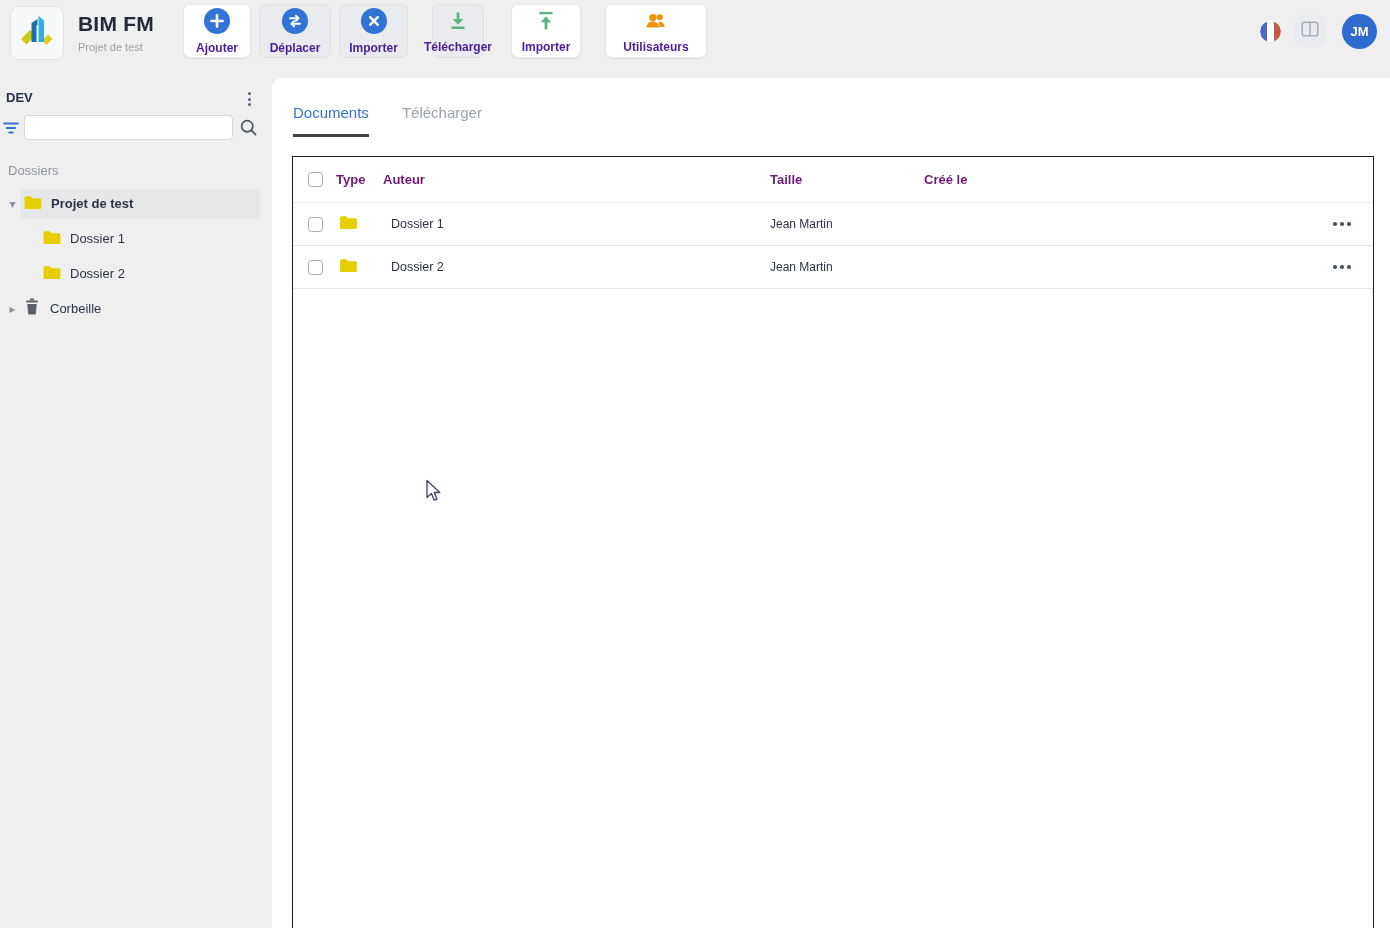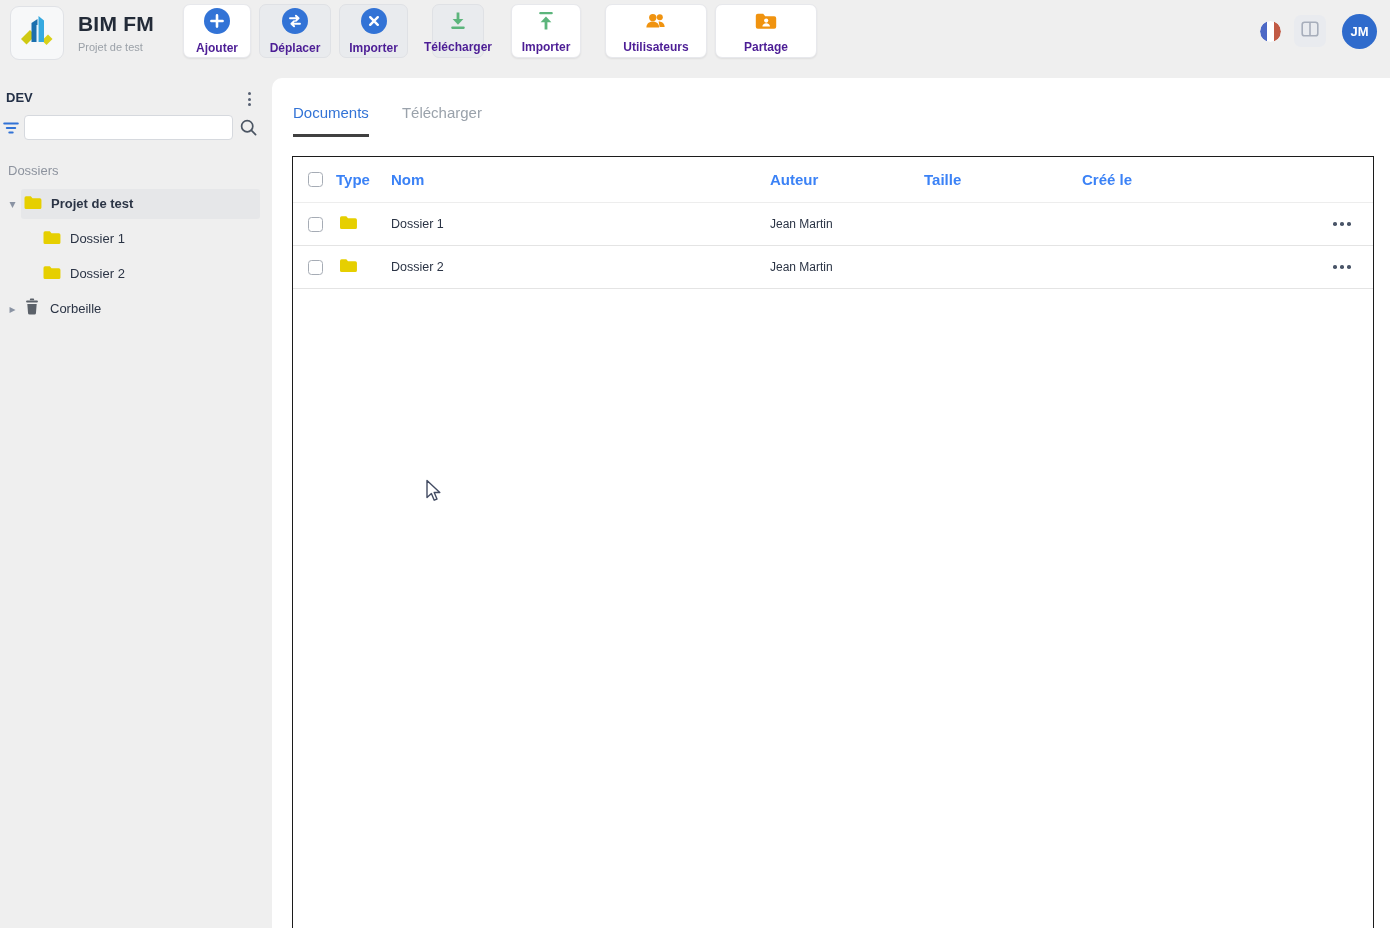--- a/index.html
+++ b/index.html
@@ -86,21 +86,21 @@
   .tabs { position: absolute; left: 21px; top: 26px; display: flex; gap: 33px; }
   .tab { font-size: 15px; padding-bottom: 13px; cursor: pointer; color: #9aa2ab; }
   .tab.active { color: #3273d6; border-bottom: 3px solid #404040; }
 
   .doc-table {
     position: absolute; left: 20px; top: 78px; width: 1082px; height: 790px;
     border: 1px solid #1c1c1c; background: #fff;
   }
   .tr { display: grid; grid-template-columns: 33px 57px 387px 154px 158px 229px 1fr; align-items: center; }
   .thead { height: 46px; border-bottom: 1px solid #ededed; }
-  .thead .th { font-size: 15px; font-weight: bold; color: #3b82f6; }
+  .thead .th { font-size: 13px; font-weight: bold; color: #701a75; }
   .row { height: 43px; border-bottom: 1px solid #e4e4e4; cursor: pointer; }
   .cell-check { display: flex; justify-content: flex-end; padding-right: 3px; }
   .checkbox { width: 15px; height: 15px; border: 1.5px solid #a6acb5; border-radius: 3.5px; background: #fff; cursor: pointer; }
   .cell-type { padding-left: 12px; display: flex; align-items: center; }
   .cell-name { font-size: 12.5px; color: #2b3445; padding-left: 8px; }
   .cell-author { font-size: 12px; color: #2b3445; }
   .cell-dim { font-size: 12px; color: #2b3445; }
   .cell-actions { display: flex; justify-content: center; }
   .dots { display: flex; gap: 3.5px; padding: 6px; cursor: pointer; }
   .dots i { width: 3.5px; height: 3.5px; border-radius: 50%; background: #4a5568; }
@@ -188,30 +188,20 @@
       <svg width="26" height="24" viewBox="0 0 26 24">
           <circle cx="16.8" cy="8.2" r="3" fill="#f0930f"></circle>
           <path d="M15.6 12.6c3.6 0 6 2.1 6 5.4h-5z" fill="#f0930f"></path>
           <circle cx="9.8" cy="8.6" r="3.7" fill="#f0930f"></circle>
           <path d="M3.4 18.6c0-3.7 2.8-6 6.4-6s6.4 2.3 6.4 6z" fill="#f0930f"></path>
         </svg>
     </span>
     <span class="lbl">Utilisateurs</span>
   </div>
 
-  <div class="tb-btn btn-6">
-    <span>
-      <svg width="26" height="24" viewBox="0 0 26 24">
-          <path d="M2.8 6.8q0-2 2-2h5.4l2 2.4h9q2 0 2 2v8.6q0 2-2 2H4.8q-2 0-2-2z" fill="#f0930f"></path>
-          <circle cx="13.2" cy="11.6" r="2.1" fill="#fff"></circle>
-          <path d="M9.4 17.6c0-2.1 1.7-3.4 3.8-3.4s3.8 1.3 3.8 3.4z" fill="#fff"></path>
-        </svg>
-    </span>
-    <span class="lbl">Partage</span>
-  </div>
 
   <div class="flag-btn">
     <span>
       <svg width="21" height="21" viewBox="0 0 21 21">
           <defs>
             <clipPath id="fc">
               <circle cx="10.5" cy="10.5" r="10.5"></circle>
             </clipPath>
           </defs>
           <g clip-path="url(#fc)">
@@ -327,21 +317,20 @@
     <div class="tab">Télécharger</div>
   </div>
 
   <div class="doc-table">
 
     <div class="tr thead">
       <div class="cell-check">
           <span class="checkbox"></span>
         </div>
       <div class="th" style="padding-left:10px;">Type</div>
-      <div class="th" style="padding-left:8px;">Nom</div>
       <div class="th">Auteur</div>
       <div class="th">Taille</div>
       <div class="th">Créé le</div>
       <div></div>
     </div>
 
     <div class="tr row">
       <div class="cell-check">
           <span class="checkbox"></span>
         </div>

